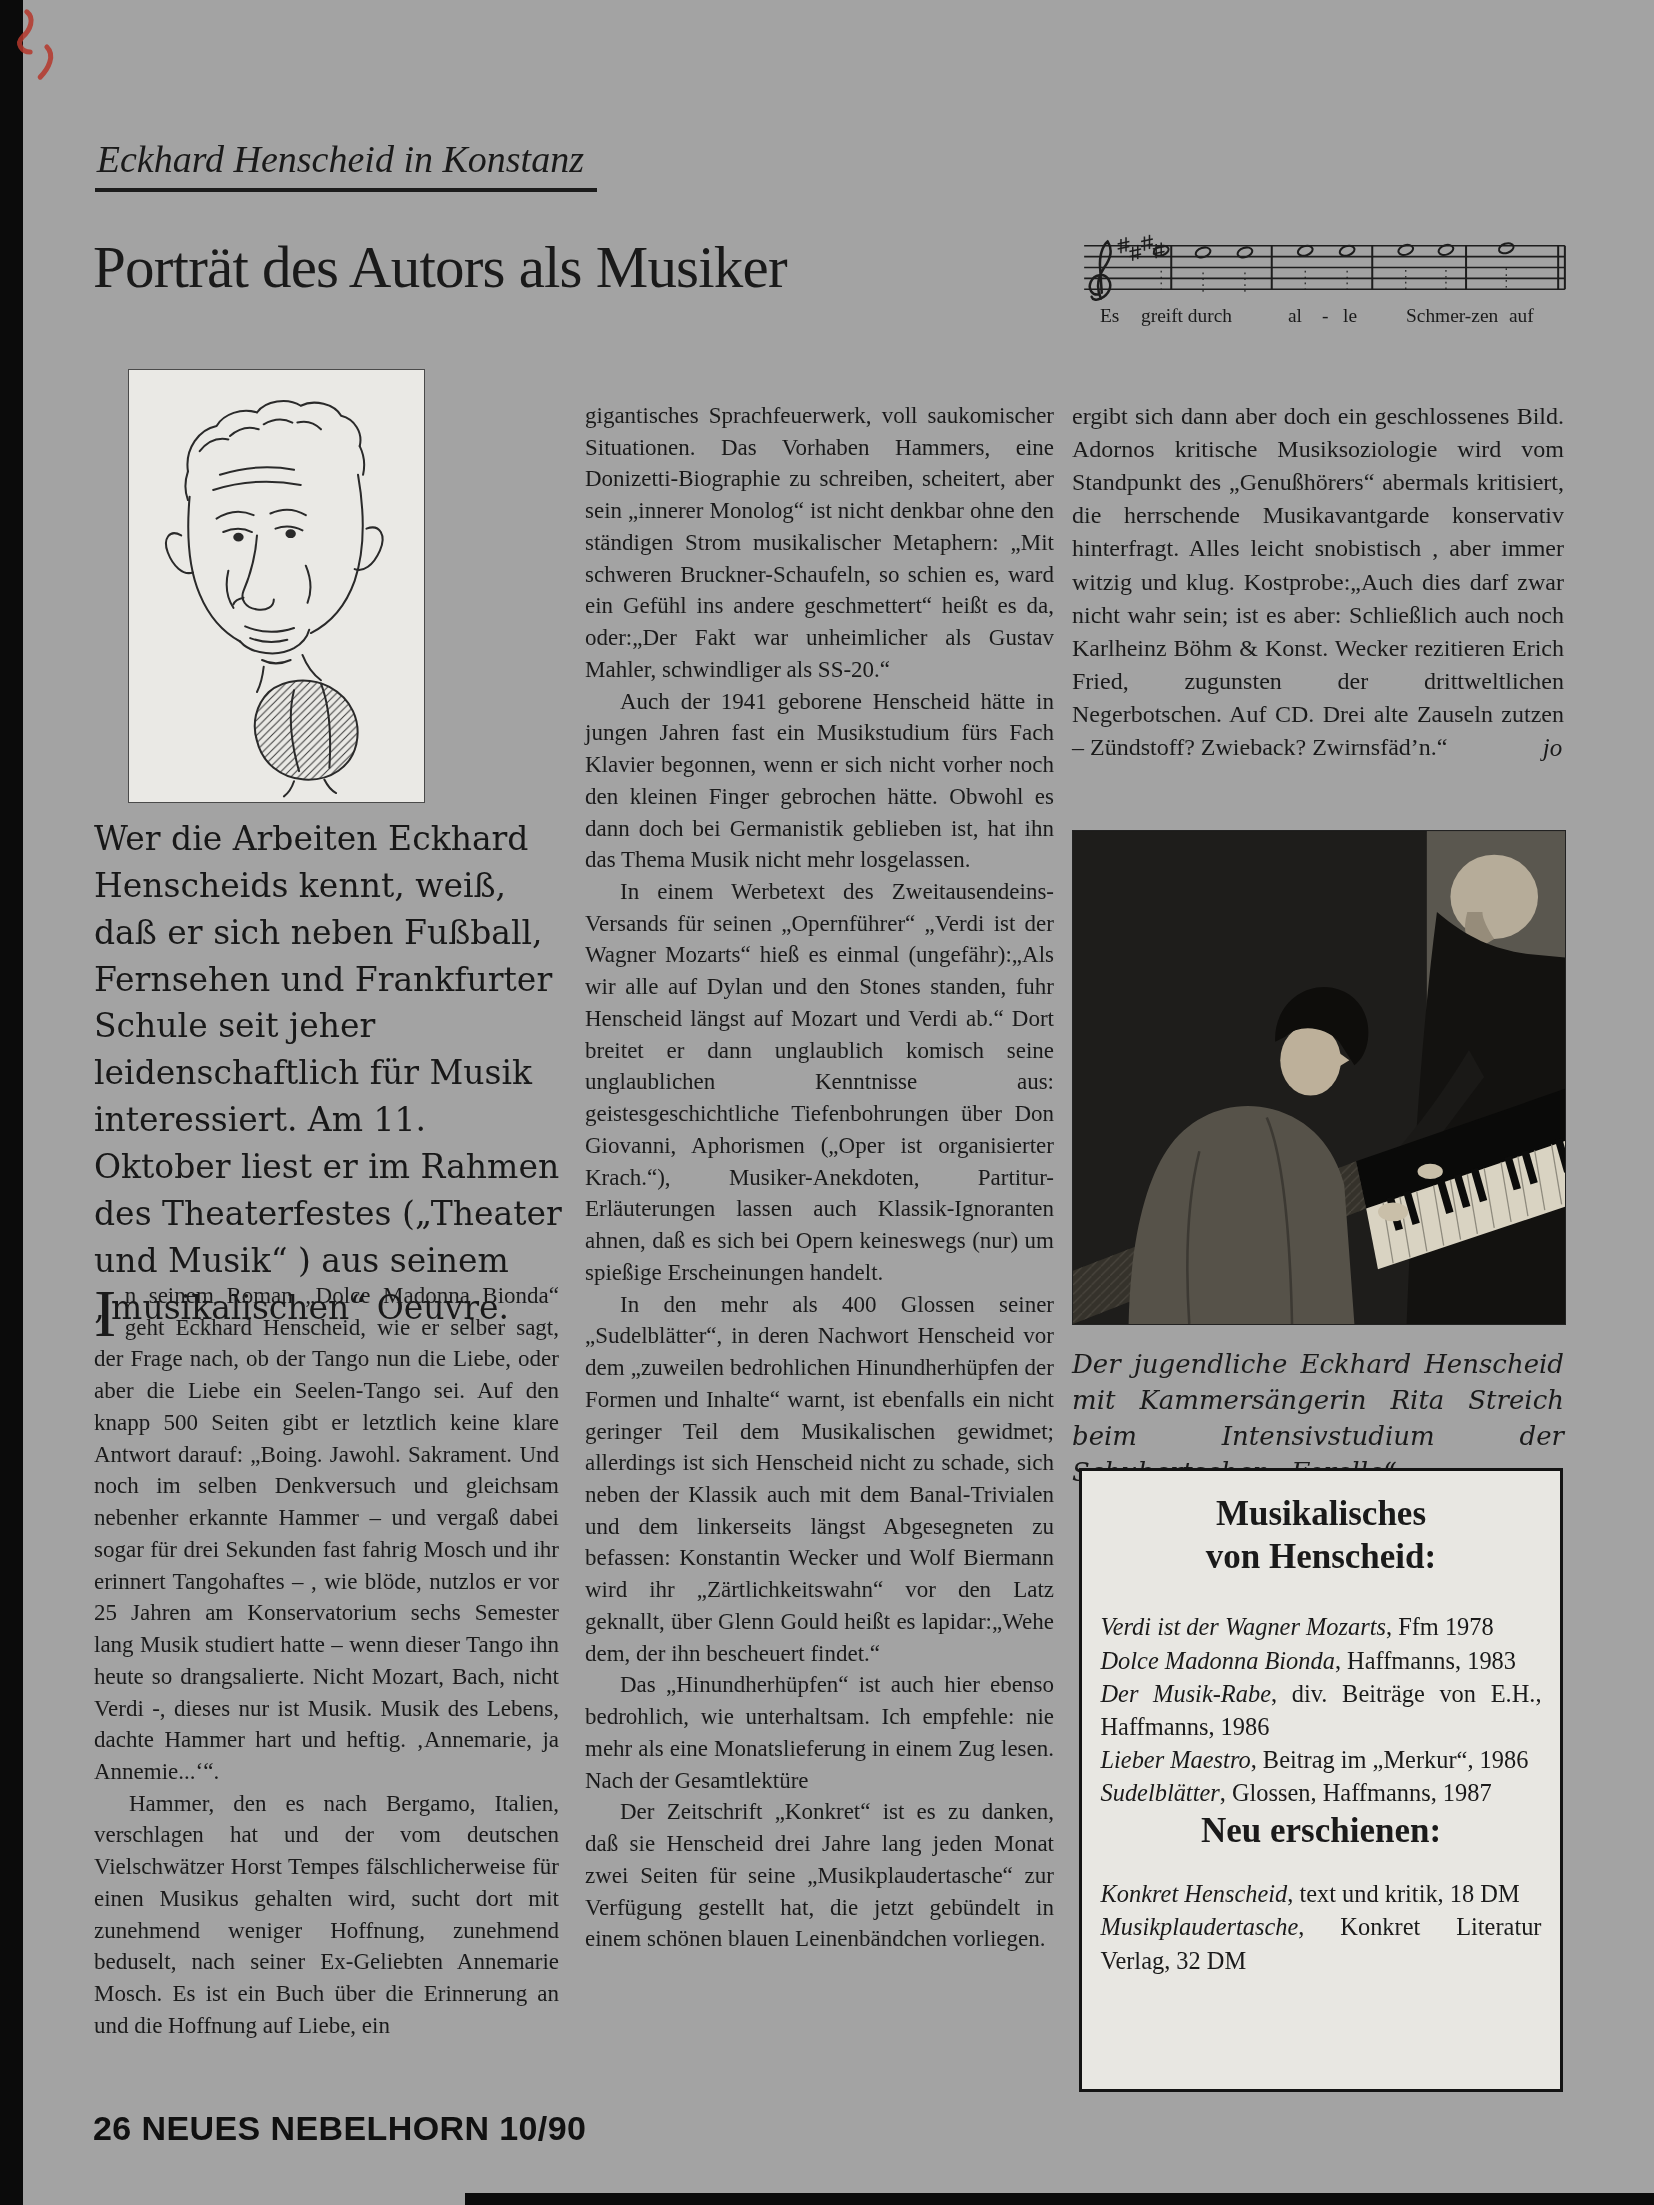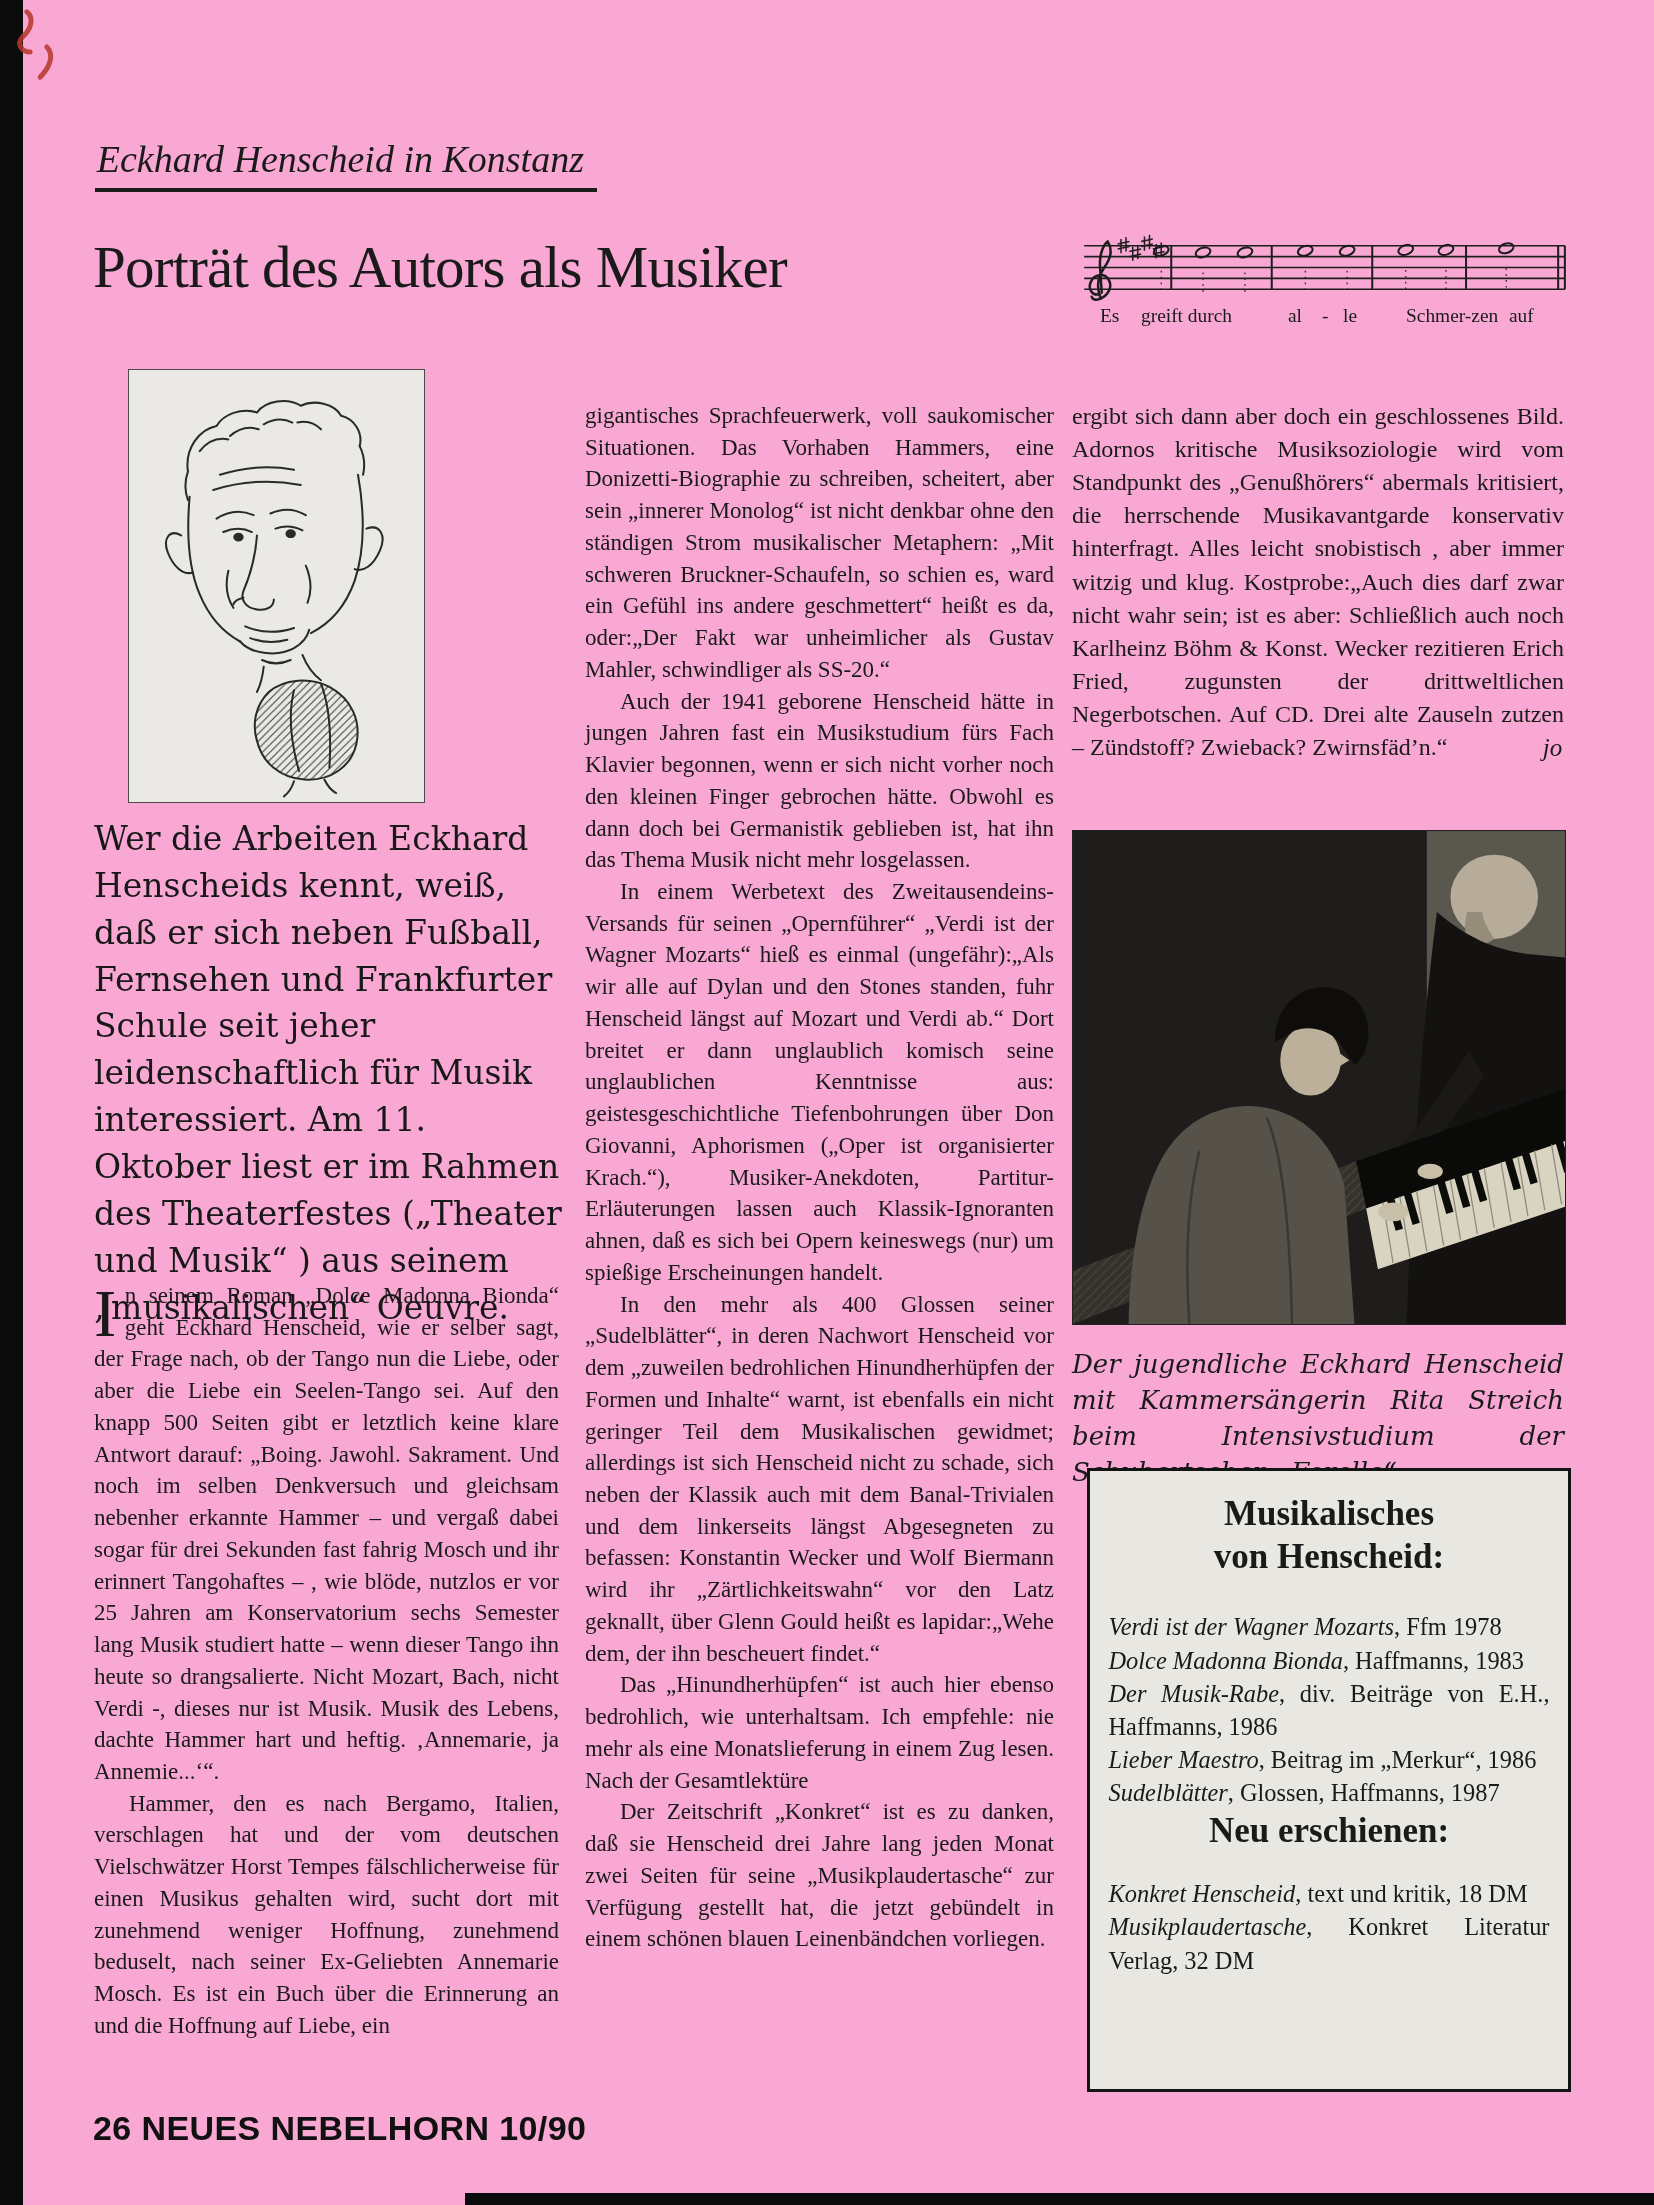--- a/index.html
+++ b/index.html
@@ -1,17 +1,17 @@
 <!DOCTYPE html>
 <html style="font-size:13.5px"><head>
 <meta charset="utf-8">
 <style>
   html,body{margin:0;padding:0;background:#555;}
   #page{
-    position:relative;width:1655px;height:2205px;background:#f9a8d4;
+    position:relative;width:1655px;height:2205px;background:#a3a3a3;
     overflow:hidden;font-family:"Liberation Serif","DejaVu Serif",serif;color:#1a1a1a;
   }
   .edge-left{position:absolute;left:0;top:0;width:23px;height:2205px;background:#0b0b0b;}
   .edge-bottom{position:absolute;left:465px;top:2193px;width:1189px;height:11.8px;background:#0b0b0b;}
   .red-marks{position:absolute;left:5px;top:3.4px;}
 
   .kicker{
     position:absolute;left:95px;top:137px;font-style:italic;font-size:38px;
     padding:0 13.5px 6.7px 1.7px;border-bottom:4.2px solid #1c1c1c;white-space:nowrap;
   }
@@ -52,21 +52,20 @@
   .caption{
     position:absolute;left:1072px;top:1347px;width:492px;font-style:italic;
     font-size:26px;line-height:1.38;text-align:justify;
     font-family:"DejaVu Serif",serif;
   }
 
   .infobox{
     position:absolute;left:1079px;top:1468px;width:484px;height:624px;
     box-sizing:border-box;border:3.4px solid #141414;padding:22px 18.5px 25px;
     background:#e8e7e2;
-    margin-left:8px;
   }
   .infobox .boxhead{margin:0;text-align:center;font-size:35px;line-height:1.22;font-weight:bold;}
   .works{margin-top:32px;font-size:24.4px;line-height:1.36;text-align:justify;}
   .works p{margin:0;}
   .wtitle{font-style:italic;}
   .newhead{margin-top:40px;}
   .newlist{margin-top:25px;}
 
   .footer{
     position:absolute;left:93px;top:2109px;

